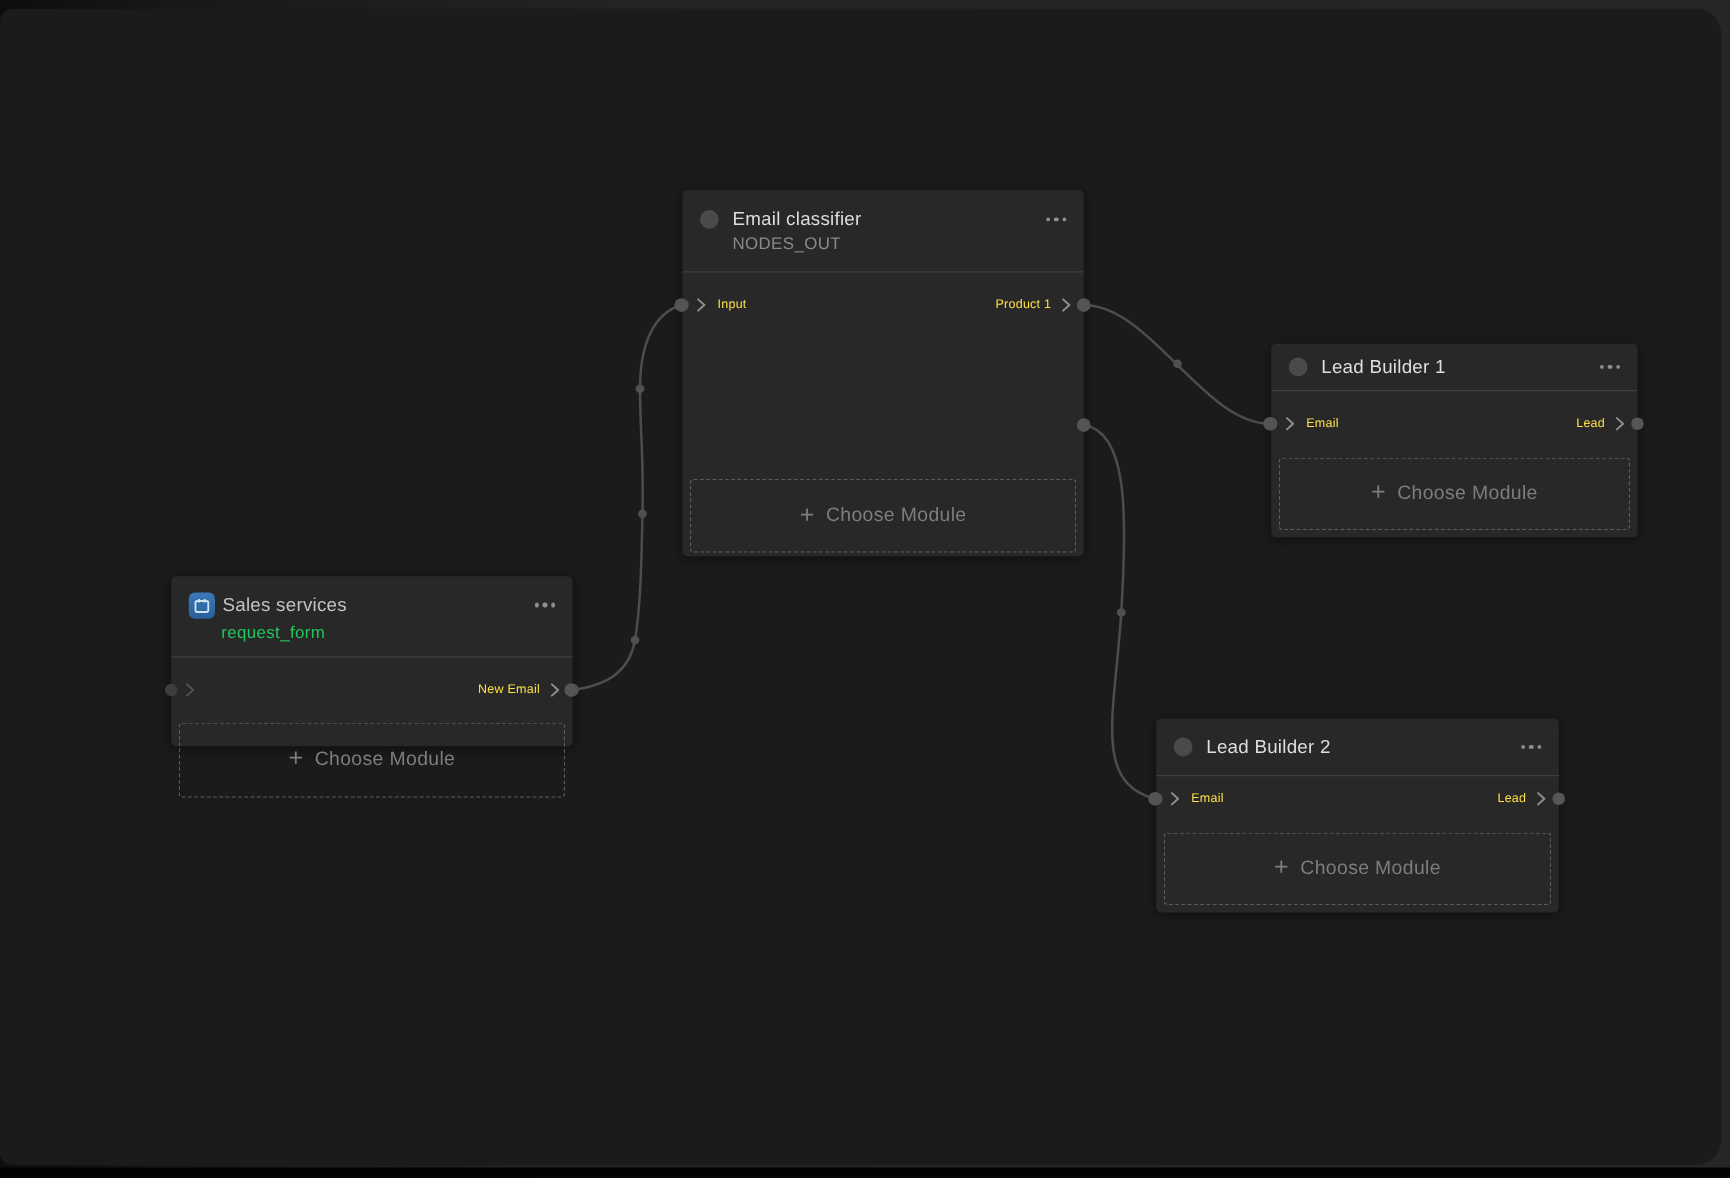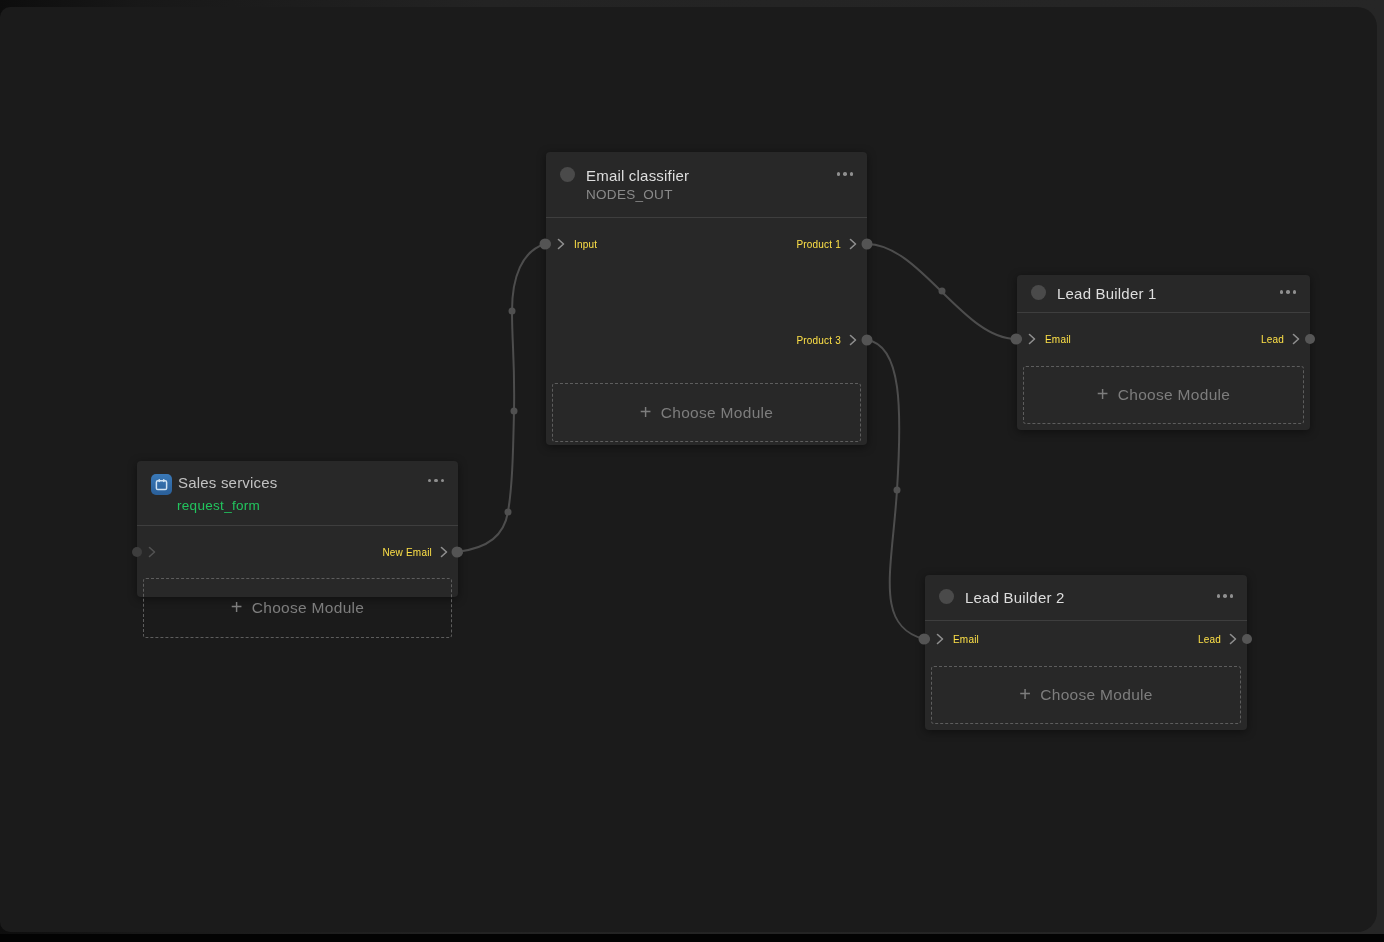--- a/index.html
+++ b/index.html
@@ -11,21 +11,21 @@
   .window{position:absolute;left:0;top:7px;right:7px;bottom:10px;background:#1b1b1b;
     border-radius:10px 20px 20px 10px;overflow:hidden;}
   .world{position:absolute;left:0;top:-7px;width:1384px;height:942px;}
 
   
   .node{position:absolute;background:#282828;border-radius:4px;z-index:2;
     box-shadow:0 2px 10px rgba(0,0,0,.45);}
   .node-header{position:absolute;left:0;top:0;right:0;box-sizing:border-box;
     border-bottom:1px solid #3e3e3e;display:flex;flex-direction:column;justify-content:center;
     padding:0 10px 0 14px;}
-  .title-row{display:flex;align-items:flex-start;gap:11px;}
+  .title-row{display:flex;align-items:center;gap:11px;}
   .node--sales-services .title-row{gap:6px;}
   .circle-icon{width:15px;height:15px;border-radius:50%;background:#4a4a4a;flex:none;}
   .form-icon{width:21px;height:21px;border-radius:5px;flex:none;
     background:linear-gradient(180deg,#3a79b8,#2a5f99);display:flex;align-items:center;justify-content:center;}
   .node-title{font-size:15px;color:#dedede;letter-spacing:.2px;flex:1;white-space:nowrap;font-weight:400;}
   .node--muted .node-title{color:#c2c2c2;}
   .menu-btn{display:flex;gap:3px;align-items:center;padding:5px 4px;cursor:pointer;}
   .menu-btn i{width:3.5px;height:3.5px;border-radius:50%;background:#8f8f8f;display:block;}
   .node-subtitle{font-size:13.5px;color:#8a8a8a;margin:3px 0 0 26px;letter-spacing:.3px;white-space:nowrap;}
   .node--muted .node-subtitle{color:#22c55e;}
@@ -74,27 +74,20 @@
           </div>
           <div class="node-subtitle">NODES_OUT</div>
         </div>
         <div class="port-row" style="top: 68px;">
           <span class="pdot in"></span>
           <svg viewBox="0 0 8 12" class="chev in">
             <path d="M1.5 1.5 L6.5 6 L1.5 10.5" fill="none" stroke-width="1.6" stroke-linecap="round" stroke-linejoin="round"></path>
           </svg>
           <span class="plabel in">Input</span>
           <span class="plabel out">Product 1</span>
-          <svg viewBox="0 0 8 12" class="chev out">
-            <path d="M1.5 1.5 L6.5 6 L1.5 10.5" fill="none" stroke-width="1.6" stroke-linecap="round" stroke-linejoin="round"></path>
-          </svg>
-          <span class="pdot out"></span>
-        </div>
-        <div class="port-row" style="top: 164px;">
-          <span class="plabel out">Product 3</span>
           <svg viewBox="0 0 8 12" class="chev out">
             <path d="M1.5 1.5 L6.5 6 L1.5 10.5" fill="none" stroke-width="1.6" stroke-linecap="round" stroke-linejoin="round"></path>
           </svg>
           <span class="pdot out"></span>
         </div>
         <button class="choose" style="top: 231px; height: 59px;">
           <span class="plus">+</span>
           <span>Choose Module</span>
         </button>
       </div>

